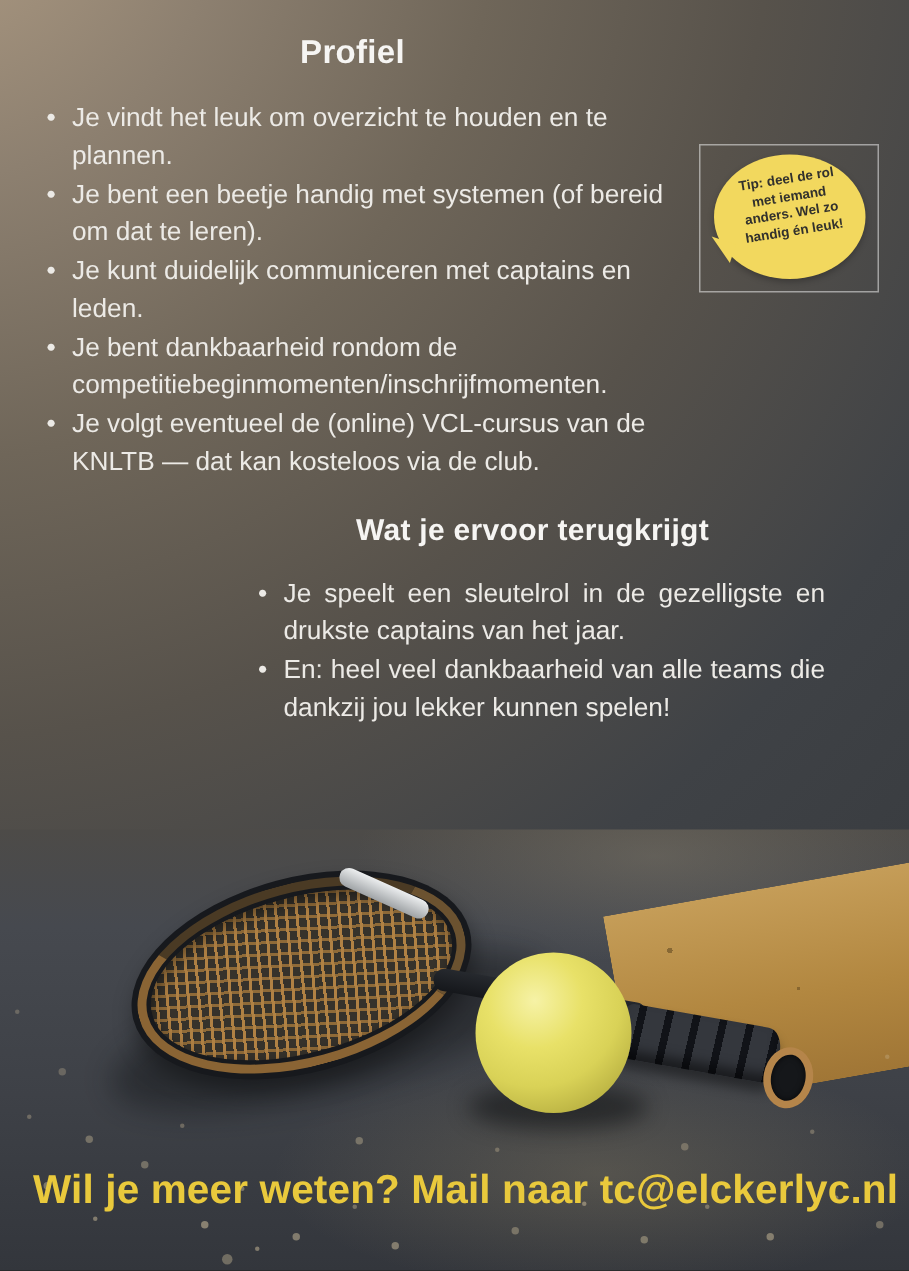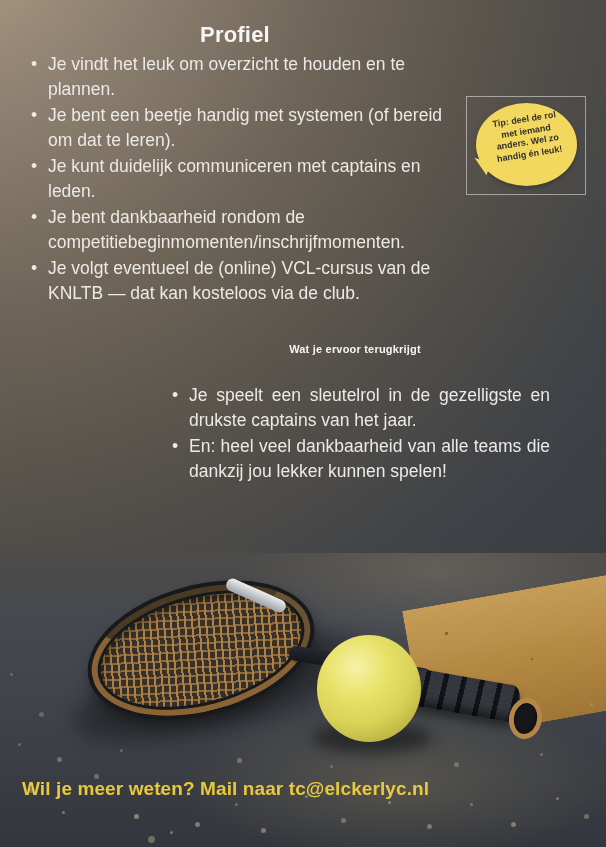--- a/index.html
+++ b/index.html
@@ -9,27 +9,27 @@
     background:radial-gradient(150% 110% at -8% -10%,
       #b29e85 0%, #8d8070 22%, #6f6659 42%, #57524b 62%, #3f4246 85%, #3a3d41 100%);
   }
   
   .profile-heading{
     position:absolute;top:22px;left:0;width:470px;margin:0;
     text-align:center;font-size:22px;font-weight:bold;color:#f6f5f3;letter-spacing:.2px;
   }
   .benefits-heading{
     position:absolute;top:343px;left:105px;width:500px;margin:0;
-    text-align:center;font-size:11px;font-weight:bold;color:#f6f5f3;letter-spacing:.2px;
+    text-align:center;font-size:20px;font-weight:bold;color:#f6f5f3;letter-spacing:.2px;
   }
   
   .bullets{margin:0;padding:0;list-style:none;color:#eceae6;font-size:17.5px;line-height:25px;}
   .bullets li{position:relative;padding-left:17px;margin:0 0 1px 0;}
   .bullets li::before{content:"\2022";position:absolute;left:0;top:0;color:#eceae6;}
-  .list-a{position:absolute;left:31px;top:52px;width:412px;}
+  .list-a{position:absolute;left:31px;top:66px;width:412px;}
   .list-b{position:absolute;left:172px;top:383px;width:378px;text-align:justify;}
   
   .tip-frame{
     position:absolute;left:466px;top:96px;width:118px;height:97px;
     border:1px solid rgba(235,235,235,.55);
   }
   .bubble{
     position:absolute;left:9px;top:6px;width:101px;height:83px;border-radius:50%;
     background:#f2d85e;box-shadow:0 2px 4px rgba(0,0,0,.25);
   }
@@ -134,21 +134,21 @@
       18px 190px 0 0 rgba(205,190,155,.35), 58px 205px 0 1px rgba(205,190,155,.4),
       120px 196px 0 0 rgba(205,190,155,.35), 238px 206px 0 1px rgba(205,190,155,.4),
       330px 212px 0 0 rgba(205,190,155,.35), 455px 210px 0 1px rgba(205,190,155,.35),
       540px 200px 0 0 rgba(205,190,155,.35), 590px 150px 0 0 rgba(205,190,155,.3),
       10px 120px 0 0 rgba(205,190,155,.3), 40px 160px 0 1px rgba(205,190,155,.3),
       150px 285px 0 2px rgba(205,190,155,.4), 170px 278px 0 0 rgba(205,190,155,.5);
   }
   
   .footer-cta{
     position:absolute;left:22px;top:778px;width:575px;
-    font-size:19px;font-weight:bold;color:#e9c93c;letter-spacing:.1px;
+    font-size:27px;font-weight:bold;color:#e9c93c;letter-spacing:.1px;
     white-space:nowrap;
   }
 </style>
 </head>
 <body>
 
 <div class="page">
 
   <h1 class="profile-heading">Profiel</h1>
 

